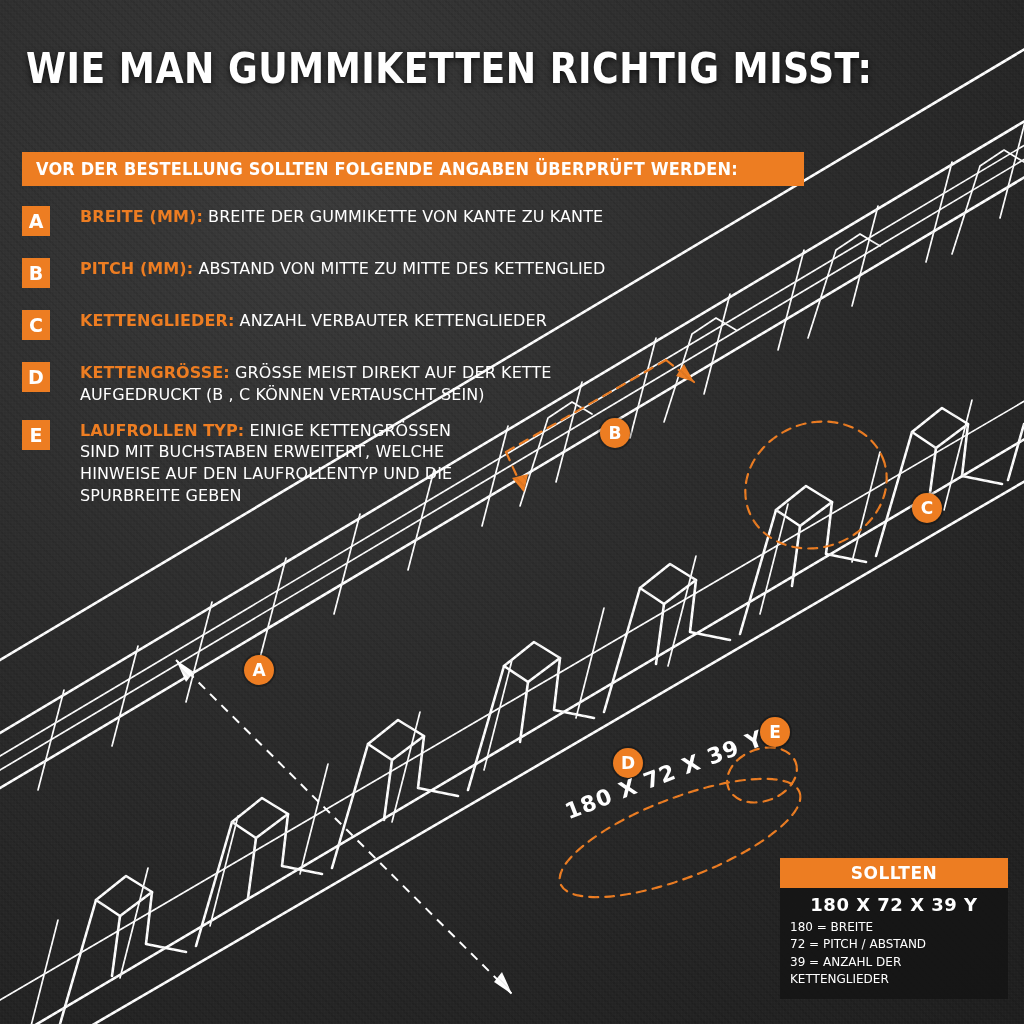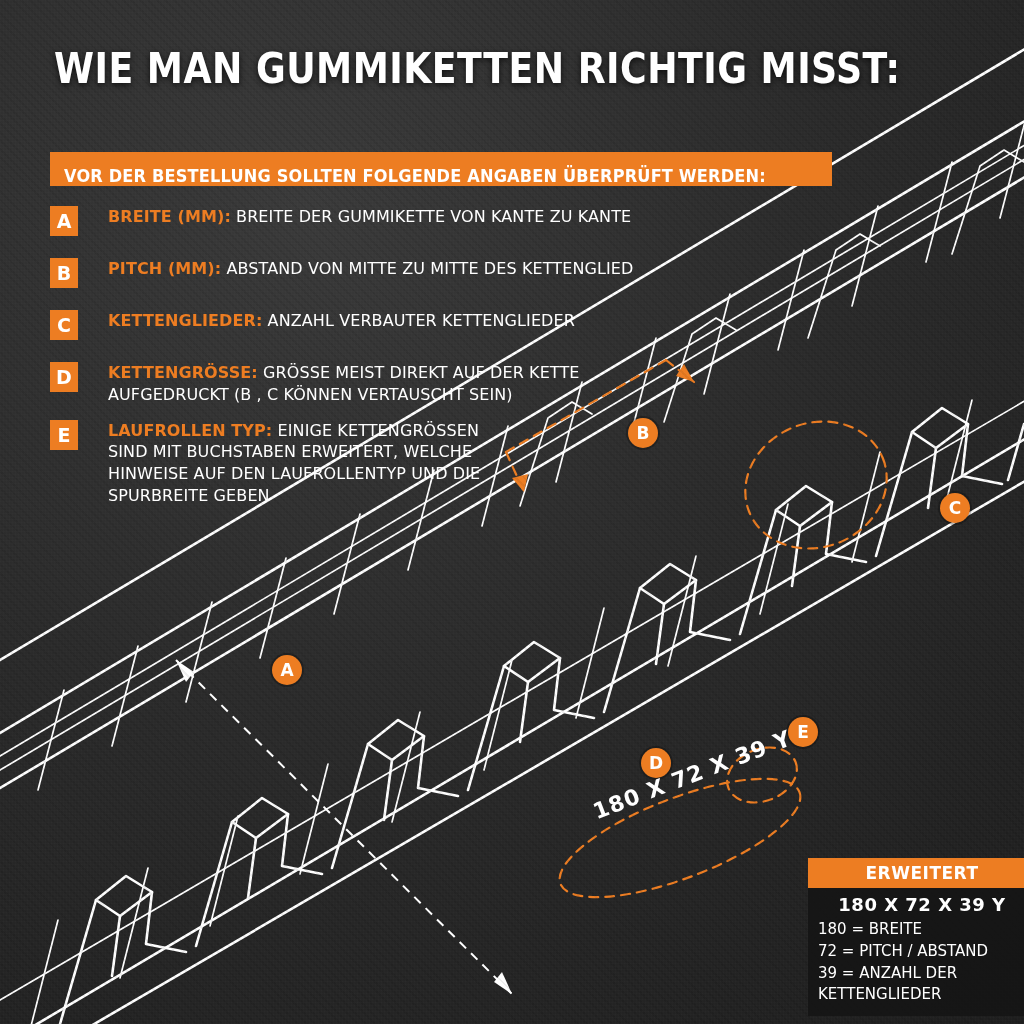--- a/index.html
+++ b/index.html
@@ -28,21 +28,20 @@
       repeating-linear-gradient(90deg, rgba(255,255,255,.03) 0px, rgba(255,255,255,.03) 1px, rgba(0,0,0,0) 1px, rgba(0,0,0,0) 3px),
       repeating-linear-gradient(45deg, rgba(0,0,0,.18) 0px, rgba(0,0,0,.18) 2px, rgba(0,0,0,0) 2px, rgba(0,0,0,0) 6px);
   }
   #artwork {
     position: absolute;
     inset: 0;
   }
   #content {
     position: absolute;
     inset: 0;
-    margin-left: 28px;
   }
 
   .title {
     position: absolute;
     left: 26px;
     top: 48px;
     font-size: 42px;
     font-weight: 800;
     letter-spacing: .5px;
     line-height: 1;
@@ -55,21 +54,21 @@
   }
 
   .subbar {
     position: absolute;
     left: 22px;
     top: 152px;
     width: 782px;
     height: 34px;
     background: #ed7d22;
     display: flex;
-    align-items: flex-end;
+    align-items: center;
     padding-left: 14px;
     box-sizing: border-box;
   }
   .subbar span {
     font-size: 17px;
     font-weight: 700;
     letter-spacing: .2px;
     text-transform: uppercase;
     font-family: "DejaVu Sans", sans-serif;
     transform: scaleX(.95);
@@ -168,21 +167,21 @@
   .example-code {
     text-align: center;
     font-weight: 800;
     font-size: 18px;
     padding: 6px 0 4px;
     letter-spacing: .5px;
     font-family: "DejaVu Sans", sans-serif;
   }
   .example-list {
     padding: 0 10px 10px 10px;
-    font-size: 15px;
+    font-size: 12px;
     line-height: 1.45;
     text-transform: uppercase;
     font-family: "DejaVu Sans", sans-serif;
   }
 </style>
 </head>
 <body>
 
 <div id="root">
 
@@ -354,21 +353,21 @@
 
     <div class="marker" style="left:600px; top:418px;">B</div>
     <div class="marker" style="left:912px; top:493px;">C</div>
     <div class="marker" style="left:244px; top:655px;">A</div>
     <div class="marker" style="left:613px; top:748px;">D</div>
     <div class="marker" style="left:760px; top:717px;">E</div>
 
     <div class="code-label">180 X 72 X 39 Y</div>
 
     <div class="example">
-      <div class="example-head">ERWEITERT</div>
+      <div class="example-head">SOLLTEN</div>
       <div class="example-code">180 X 72 X 39 Y</div>
       <div class="example-list">
         <div>180 = BREITE</div>
         <div>72 = PITCH / ABSTAND</div>
         <div>39 = ANZAHL DER KETTENGLIEDER</div>
       </div>
     </div>
 
   </div>
 </div>

